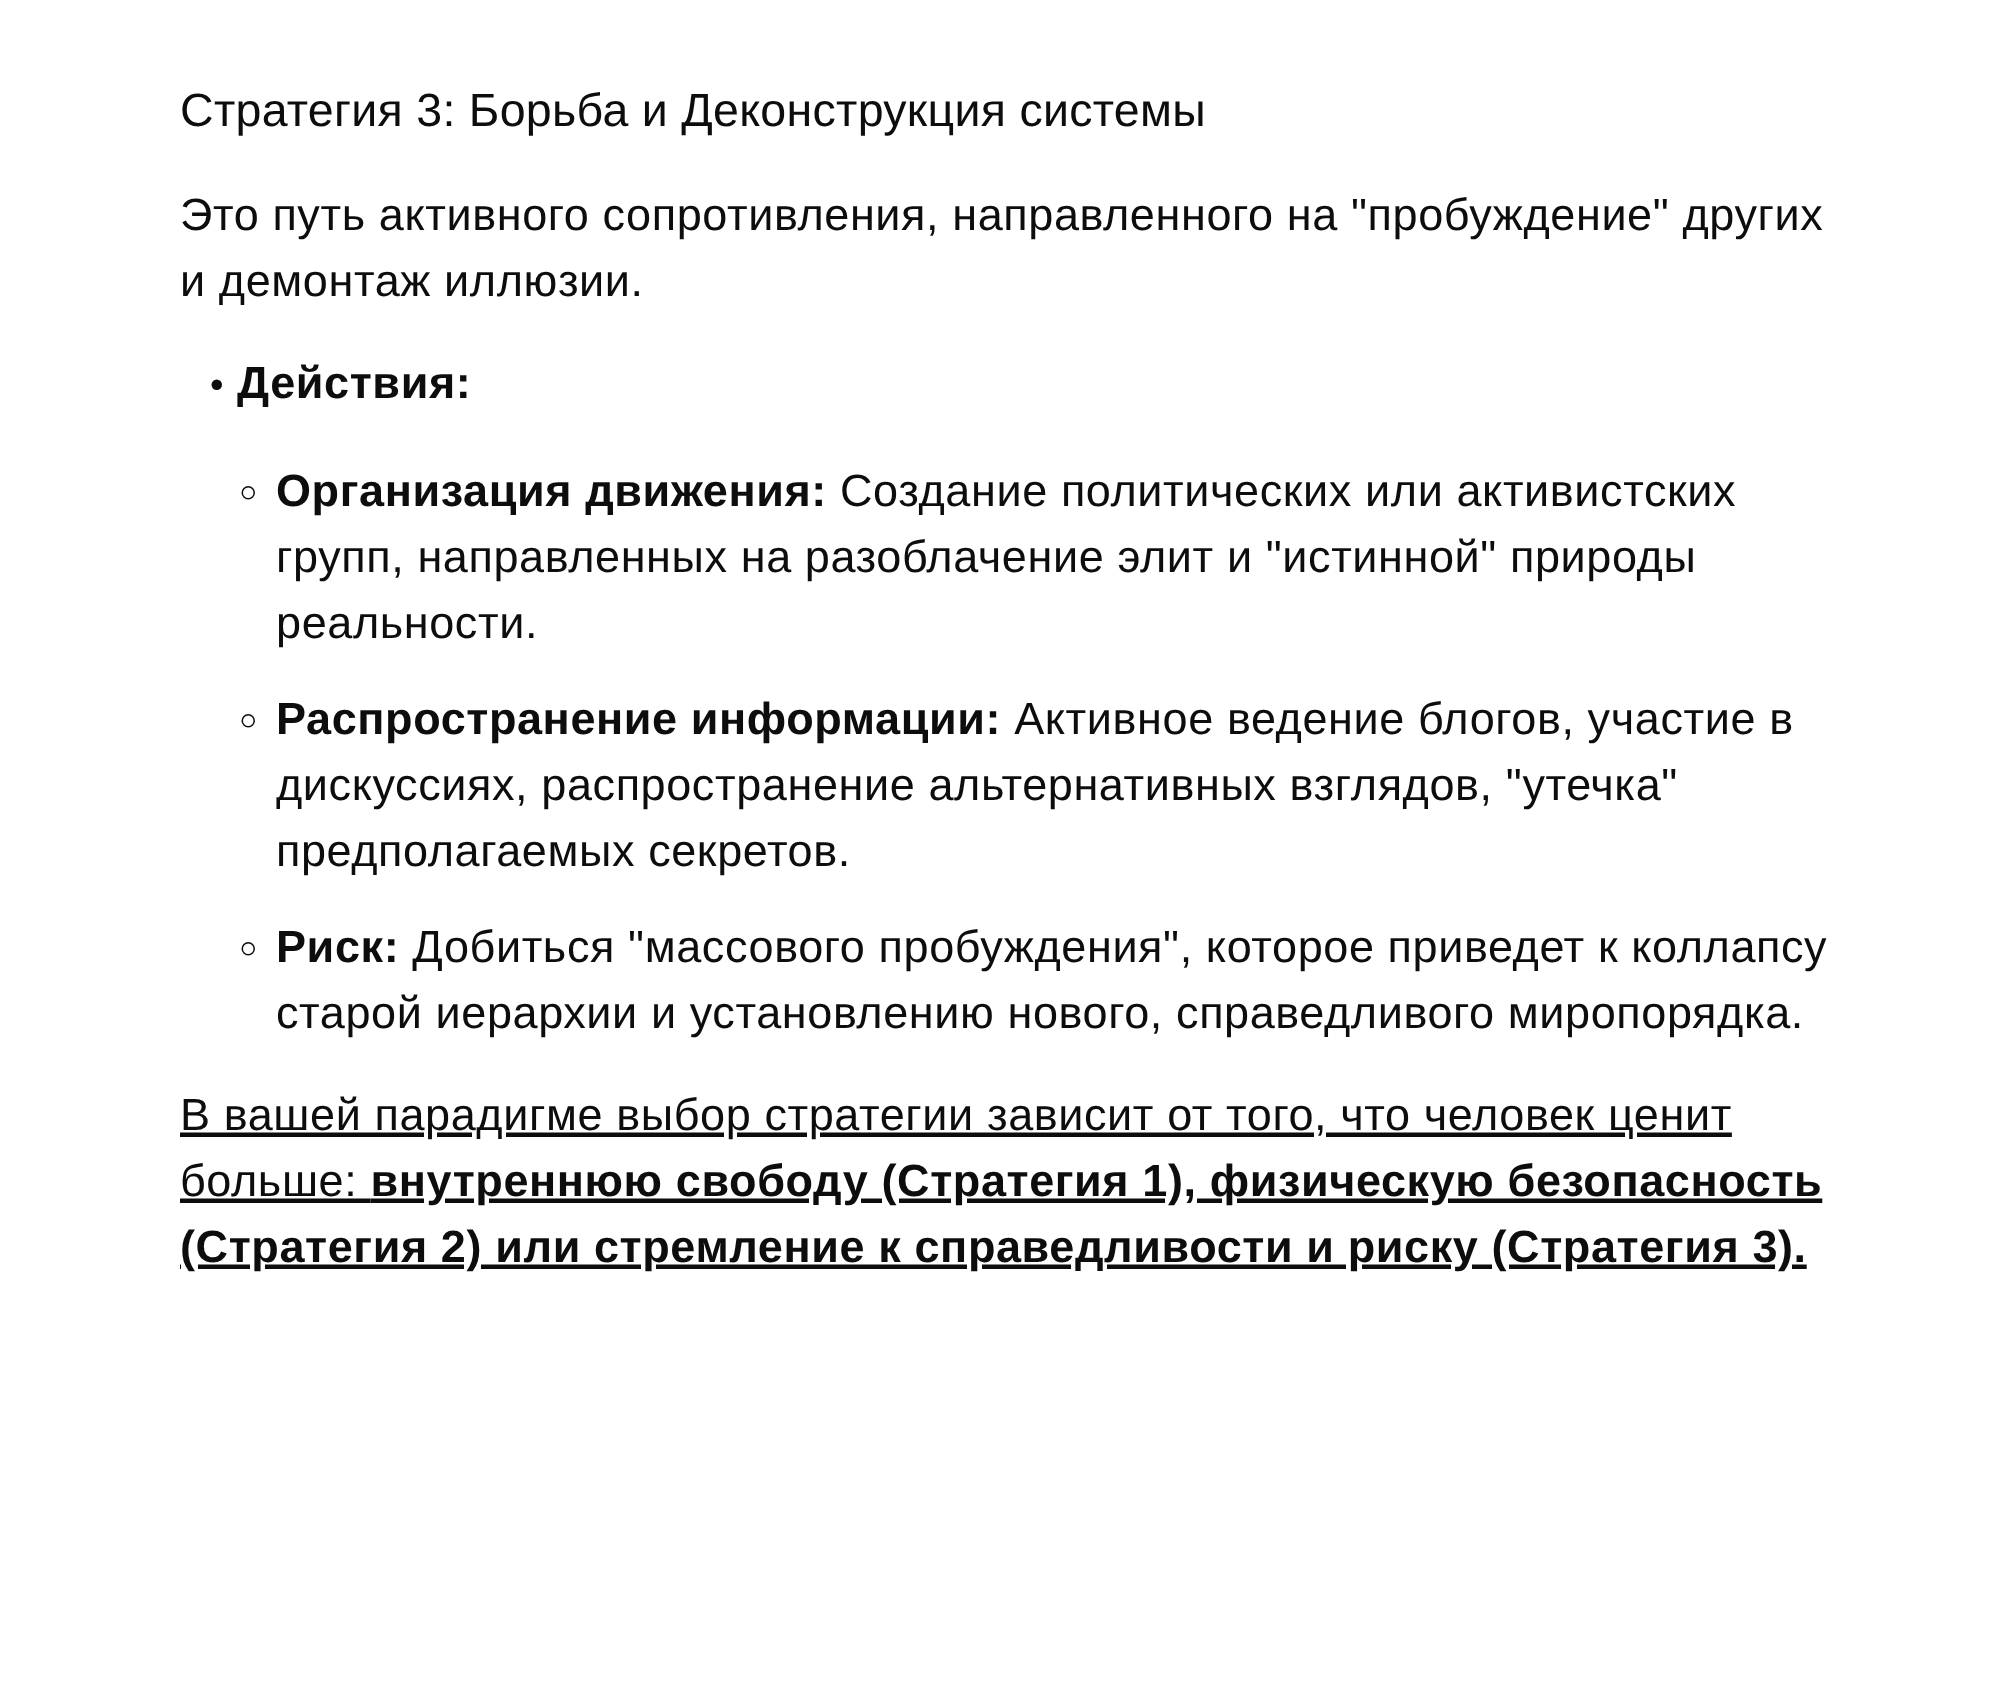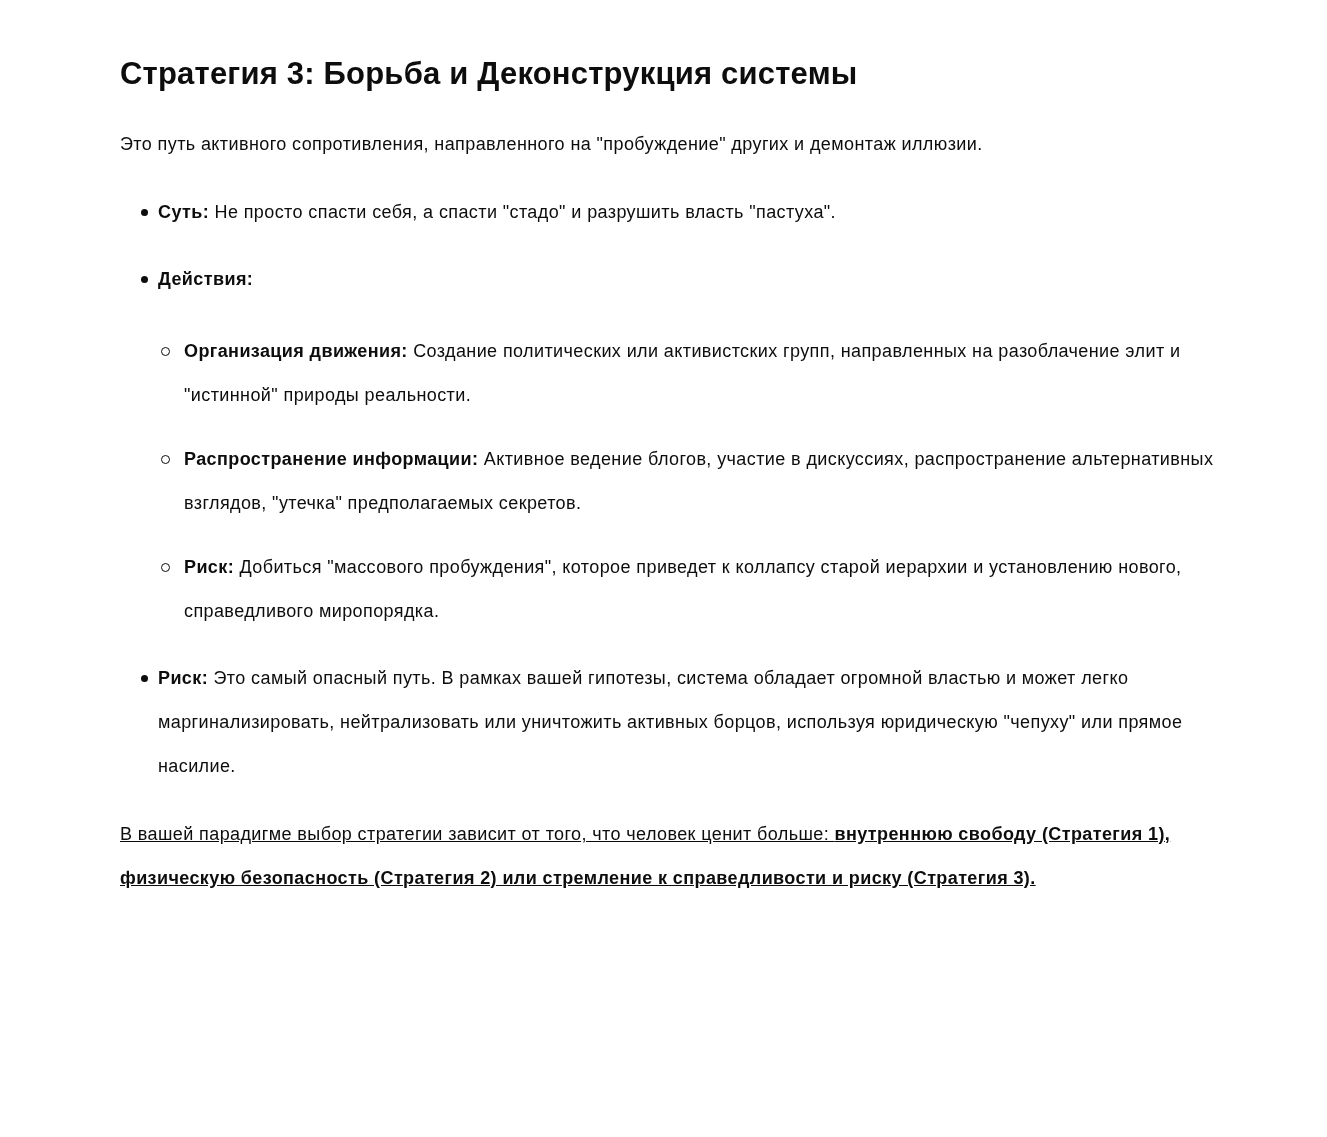--- a/index.html
+++ b/index.html
@@ -16,26 +16,26 @@
     position: relative;
     width: 1327px;
     min-height: 1137px;
     box-sizing: border-box;
     background: #ffffff;
     padding: 54px 88px 40px 120px;
   }
   .heading {
     font-size: 31px;
     line-height: 40px;
-    font-weight: 700;
+    font-weight: 400;
     letter-spacing: 0.2px;
     margin: 0 0 28px 0;
   }
   .body-text {
-    font-size: 18px;
+    font-size: 30px;
     line-height: 44px;
     letter-spacing: 0.4px;
   }
   p.body-text {
     margin: 0 0 24px 0;
   }
   p.body-text:last-child {
     margin-bottom: 0;
     text-decoration: underline;
   }
@@ -92,33 +92,31 @@
 <body>
 
 <div class="page">
 
   <h3 class="heading">Стратегия 3: Борьба и Деконструкция системы</h3>
 
   <p class="body-text">Это путь активного сопротивления, направленного на "пробуждение" других и демонтаж иллюзии.</p>
 
   <ul class="main-list body-text">
 
-    <li class="lvl1"><strong>Суть:</strong><span> Не просто спасти себя, а спасти "стадо" и разрушить власть "пастуха".</span></li>
 
     <li class="lvl1"><strong>Действия:</strong>
       <ul class="sub-list">
 
         <li class="lvl2"><strong>Организация движения:</strong><span> Создание политических или активистских групп, направленных на разоблачение элит и "истинной" природы реальности.</span></li>
 
         <li class="lvl2"><strong>Распространение информации:</strong><span> Активное ведение блогов, участие в дискуссиях, распространение альтернативных взглядов, "утечка" предполагаемых секретов.</span></li>
 
         <li class="lvl2"><strong>Риск:</strong><span> Добиться "массового пробуждения", которое приведет к коллапсу старой иерархии и установлению нового, справедливого миропорядка.</span></li>
 
       </ul>
     </li>
 
-    <li class="lvl1"><strong>Риск:</strong><span> Это самый опасный путь. В рамках вашей гипотезы, система обладает огромной властью и может легко маргинализировать, нейтрализовать или уничтожить активных борцов, используя юридическую "чепуху" или прямое насилие.</span></li>
 
   </ul>
 
   <p class="body-text"><span>В вашей парадигме выбор стратегии зависит от того, что человек ценит больше: </span><strong>внутреннюю свободу (Стратегия 1), физическую безопасность (Стратегия 2) или стремление к справедливости и риску (Стратегия 3).</strong></p>
 
 </div>
 
 </body></html>

